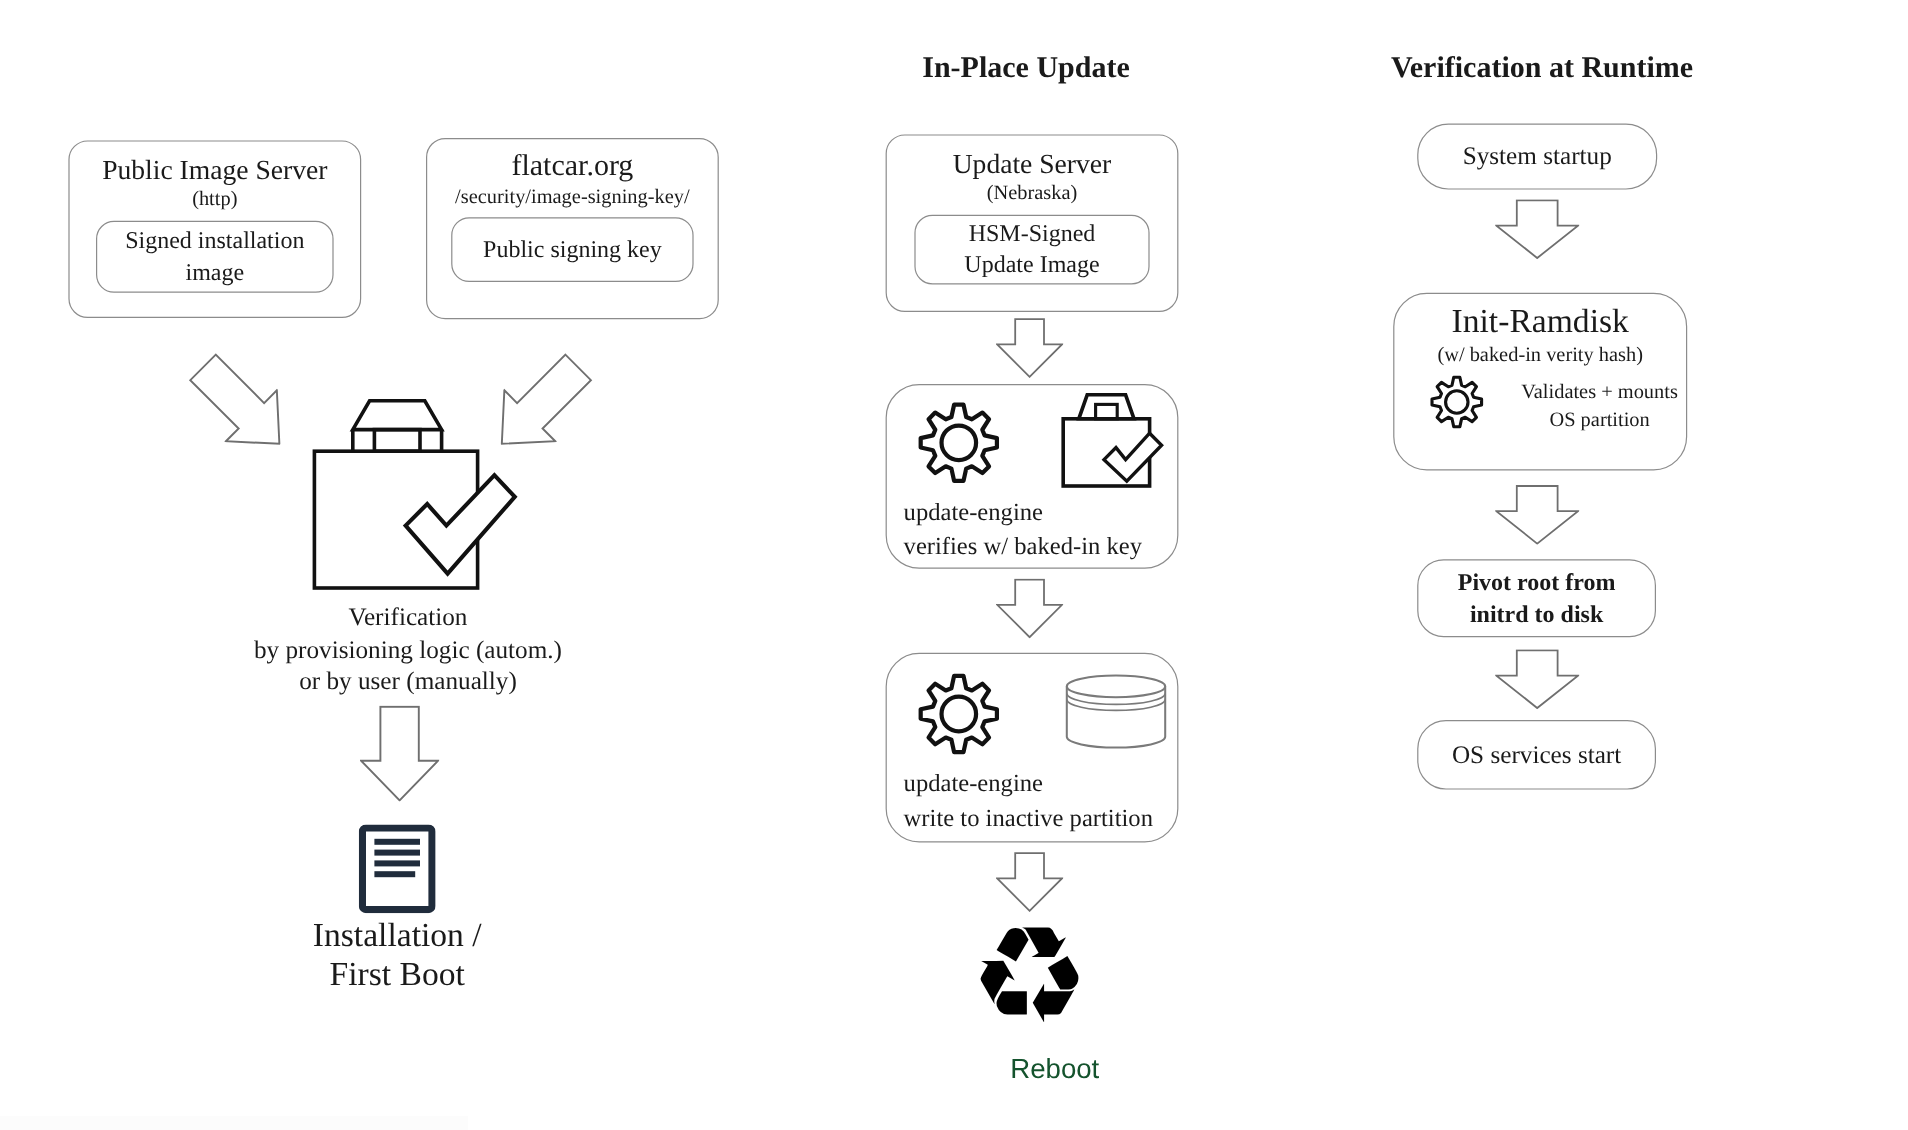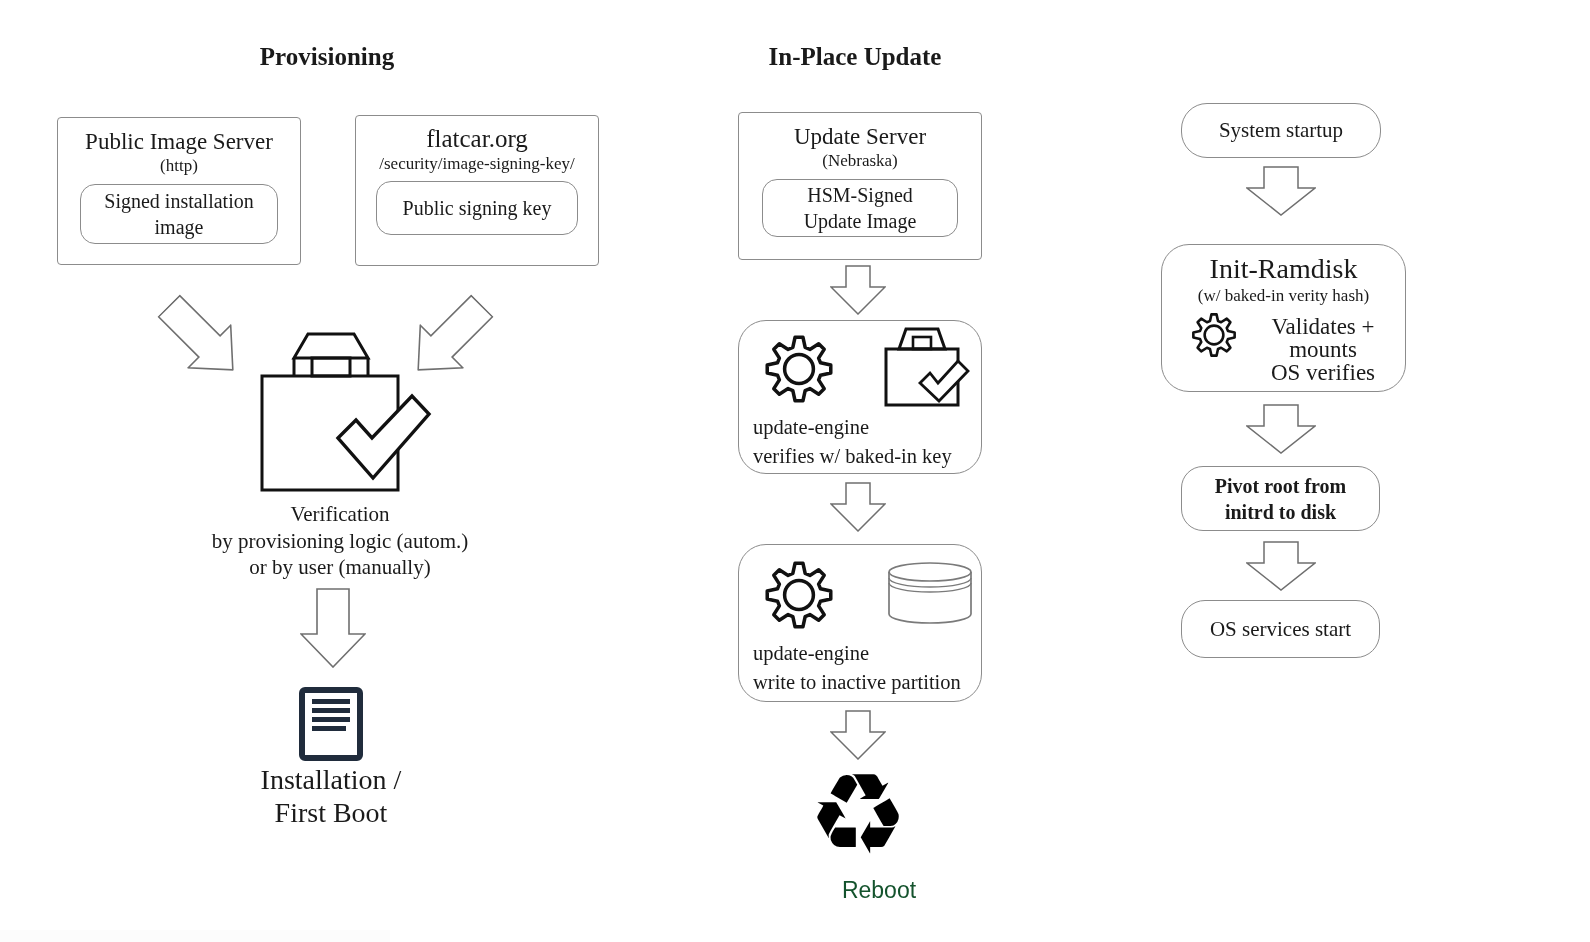--- a/index.html
+++ b/index.html
@@ -1,37 +1,36 @@
 <!DOCTYPE html>
 <html><head>
 <meta charset="utf-8">
 <style>
   html,body{margin:0;padding:0;background:#fff;}
   #canvas{position:relative;width:1590px;height:942px;background:#ffffff;overflow:hidden;
           font-family:"Liberation Serif", serif;color:#1a1a1a;}
   .hdr{position:absolute;width:320px;font-size:25px;font-weight:bold;text-align:center;}
-  .box{position:absolute;box-sizing:border-box;border:1.4px solid #8c8c8c;border-radius:4px;
+  .box{position:absolute;box-sizing:border-box;border:1.4px solid #8c8c8c;border-radius:16px;
        background:#fff;text-align:center;}
   .box .title{font-size:23px;line-height:1.15;margin-top:11px;}
   .box .title-lg{font-size:25px;line-height:1.1;margin-top:9px;}
   .box .sub{font-size:17px;line-height:1.2;margin-top:1px;}
   .innerbox{box-sizing:border-box;border:1.3px solid #8c8c8c;border-radius:15px;margin:7px auto 0;
             font-size:20px;line-height:1.3;display:flex;flex-direction:column;justify-content:center;}
   .steptext{position:absolute;left:14px;text-align:left;font-size:20.5px;line-height:1.42;white-space:nowrap;}
   .arrow{position:absolute;}
   .ctext{position:absolute;text-align:center;}
   .gearsvg,.bagsvg,.dbsvg,.docsvg{position:absolute;}
   .footer-strip{position:absolute;left:0;top:930px;width:390px;height:12px;background:#fcfcfc;}
 </style>
 </head>
 <body>
 
 <div id="canvas">
 
-  <div class="hdr" style="left:167px;top:43px;">Provisioning</div>
 
   <div class="box" style="left:57px;top:117px;width:244px;height:148px;">
     <div class="title">Public Image Server</div>
     <div class="sub">(http)</div>
     <div class="innerbox" style="width:198px;height:60px;">Signed installation image</div>
   </div>
 
   <div class="box" style="left:355px;top:115px;width:244px;height:151px;">
     <div class="title-lg">flatcar.org</div>
     <div class="sub">/security/image-signing-key/</div>
@@ -130,37 +129,38 @@
     </div>
   </div>
 
   <svg class="arrow" style="left:830px;top:710px;" width="56" height="50" viewBox="0 0 56 50">
     <polygon points="16,1 40,1 40,22 55,22 28,49 1,22 16,22" fill="#ffffff" stroke="#6f6f6f" stroke-width="1.5"></polygon>
   </svg>
 
   <div class="ctext" style="left:788px;top:758px;width:140px;font-size:112px;line-height:1;font-family:'DejaVu Sans',sans-serif;color:#000;">♻</div>
   <div class="ctext" style="left:809px;top:877px;width:140px;font-size:23px;font-family:'Liberation Sans',sans-serif;color:#14532d;">Reboot</div>
 
+  <div class="hdr" style="left:1125px;top:43px;">Verification at Runtime</div>
 
   <div class="box" style="left:1181px;top:103px;width:200px;height:55px;border-radius:26px;display:flex;align-items:center;justify-content:center;font-size:21px;">System startup</div>
 
   <svg class="arrow" style="left:1246px;top:166px;" width="70" height="50" viewBox="0 0 70 50">
     <polygon points="18,1 52,1 52,22 69,22 35,49 1,22 18,22" fill="#ffffff" stroke="#6f6f6f" stroke-width="1.5"></polygon>
   </svg>
 
   <div class="box" style="left:1161px;top:244px;width:245px;height:148px;border-radius:28px;">
     <div class="title" style="font-size:28px;margin-top:8px;">Init-Ramdisk</div>
     <div class="sub">(w/ baked-in verity hash)</div>
     <svg class="gearsvg" style="left:26px;top:64px;" width="52" height="52" viewBox="0 0 100 100">
       <path d="M76.9,42.3 L89.7,45.1 L89.7,54.9 L76.9,57.7 L74.5,63.6 L81.5,74.6 L74.6,81.5 L63.6,74.5 L57.7,76.9 L54.9,89.7 L45.1,89.7 L42.3,76.9 L36.4,74.5 L25.4,81.5 L18.5,74.6 L25.5,63.6 L23.1,57.7 L10.3,54.9 L10.3,45.1 L23.1,42.3 L25.5,36.4 L18.5,25.4 L25.4,18.5 L36.4,25.5 L42.3,23.1 L45.1,10.3 L54.9,10.3 L57.7,23.1 L63.6,25.5 L74.6,18.5 L81.5,25.4 L74.5,36.4 Z" fill="none" stroke="#111111" stroke-width="5" stroke-linejoin="round"></path>
       <circle cx="50" cy="50" r="18" fill="none" stroke="#111111" stroke-width="5"></circle>
     </svg>
-    <div class="ctext" style="left:84px;top:70px;width:154px;font-size:23px;line-height:23px;">
+    <div class="ctext" style="left:94px;top:70px;width:154px;font-size:17px;line-height:23px;">
       <div>Validates + mounts</div>
-      <div>OS verifies</div>
+      <div>OS partition</div>
     </div>
   </div>
 
   <svg class="arrow" style="left:1246px;top:404px;" width="70" height="50" viewBox="0 0 70 50">
     <polygon points="18,1 52,1 52,22 69,22 35,49 1,22 18,22" fill="#ffffff" stroke="#6f6f6f" stroke-width="1.5"></polygon>
   </svg>
 
   <div class="box" style="left:1181px;top:466px;width:199px;height:65px;border-radius:22px;font-size:20px;line-height:26px;display:flex;flex-direction:column;justify-content:center;font-weight:bold;">
     <div>Pivot root from</div>
     <div>initrd to disk</div>

